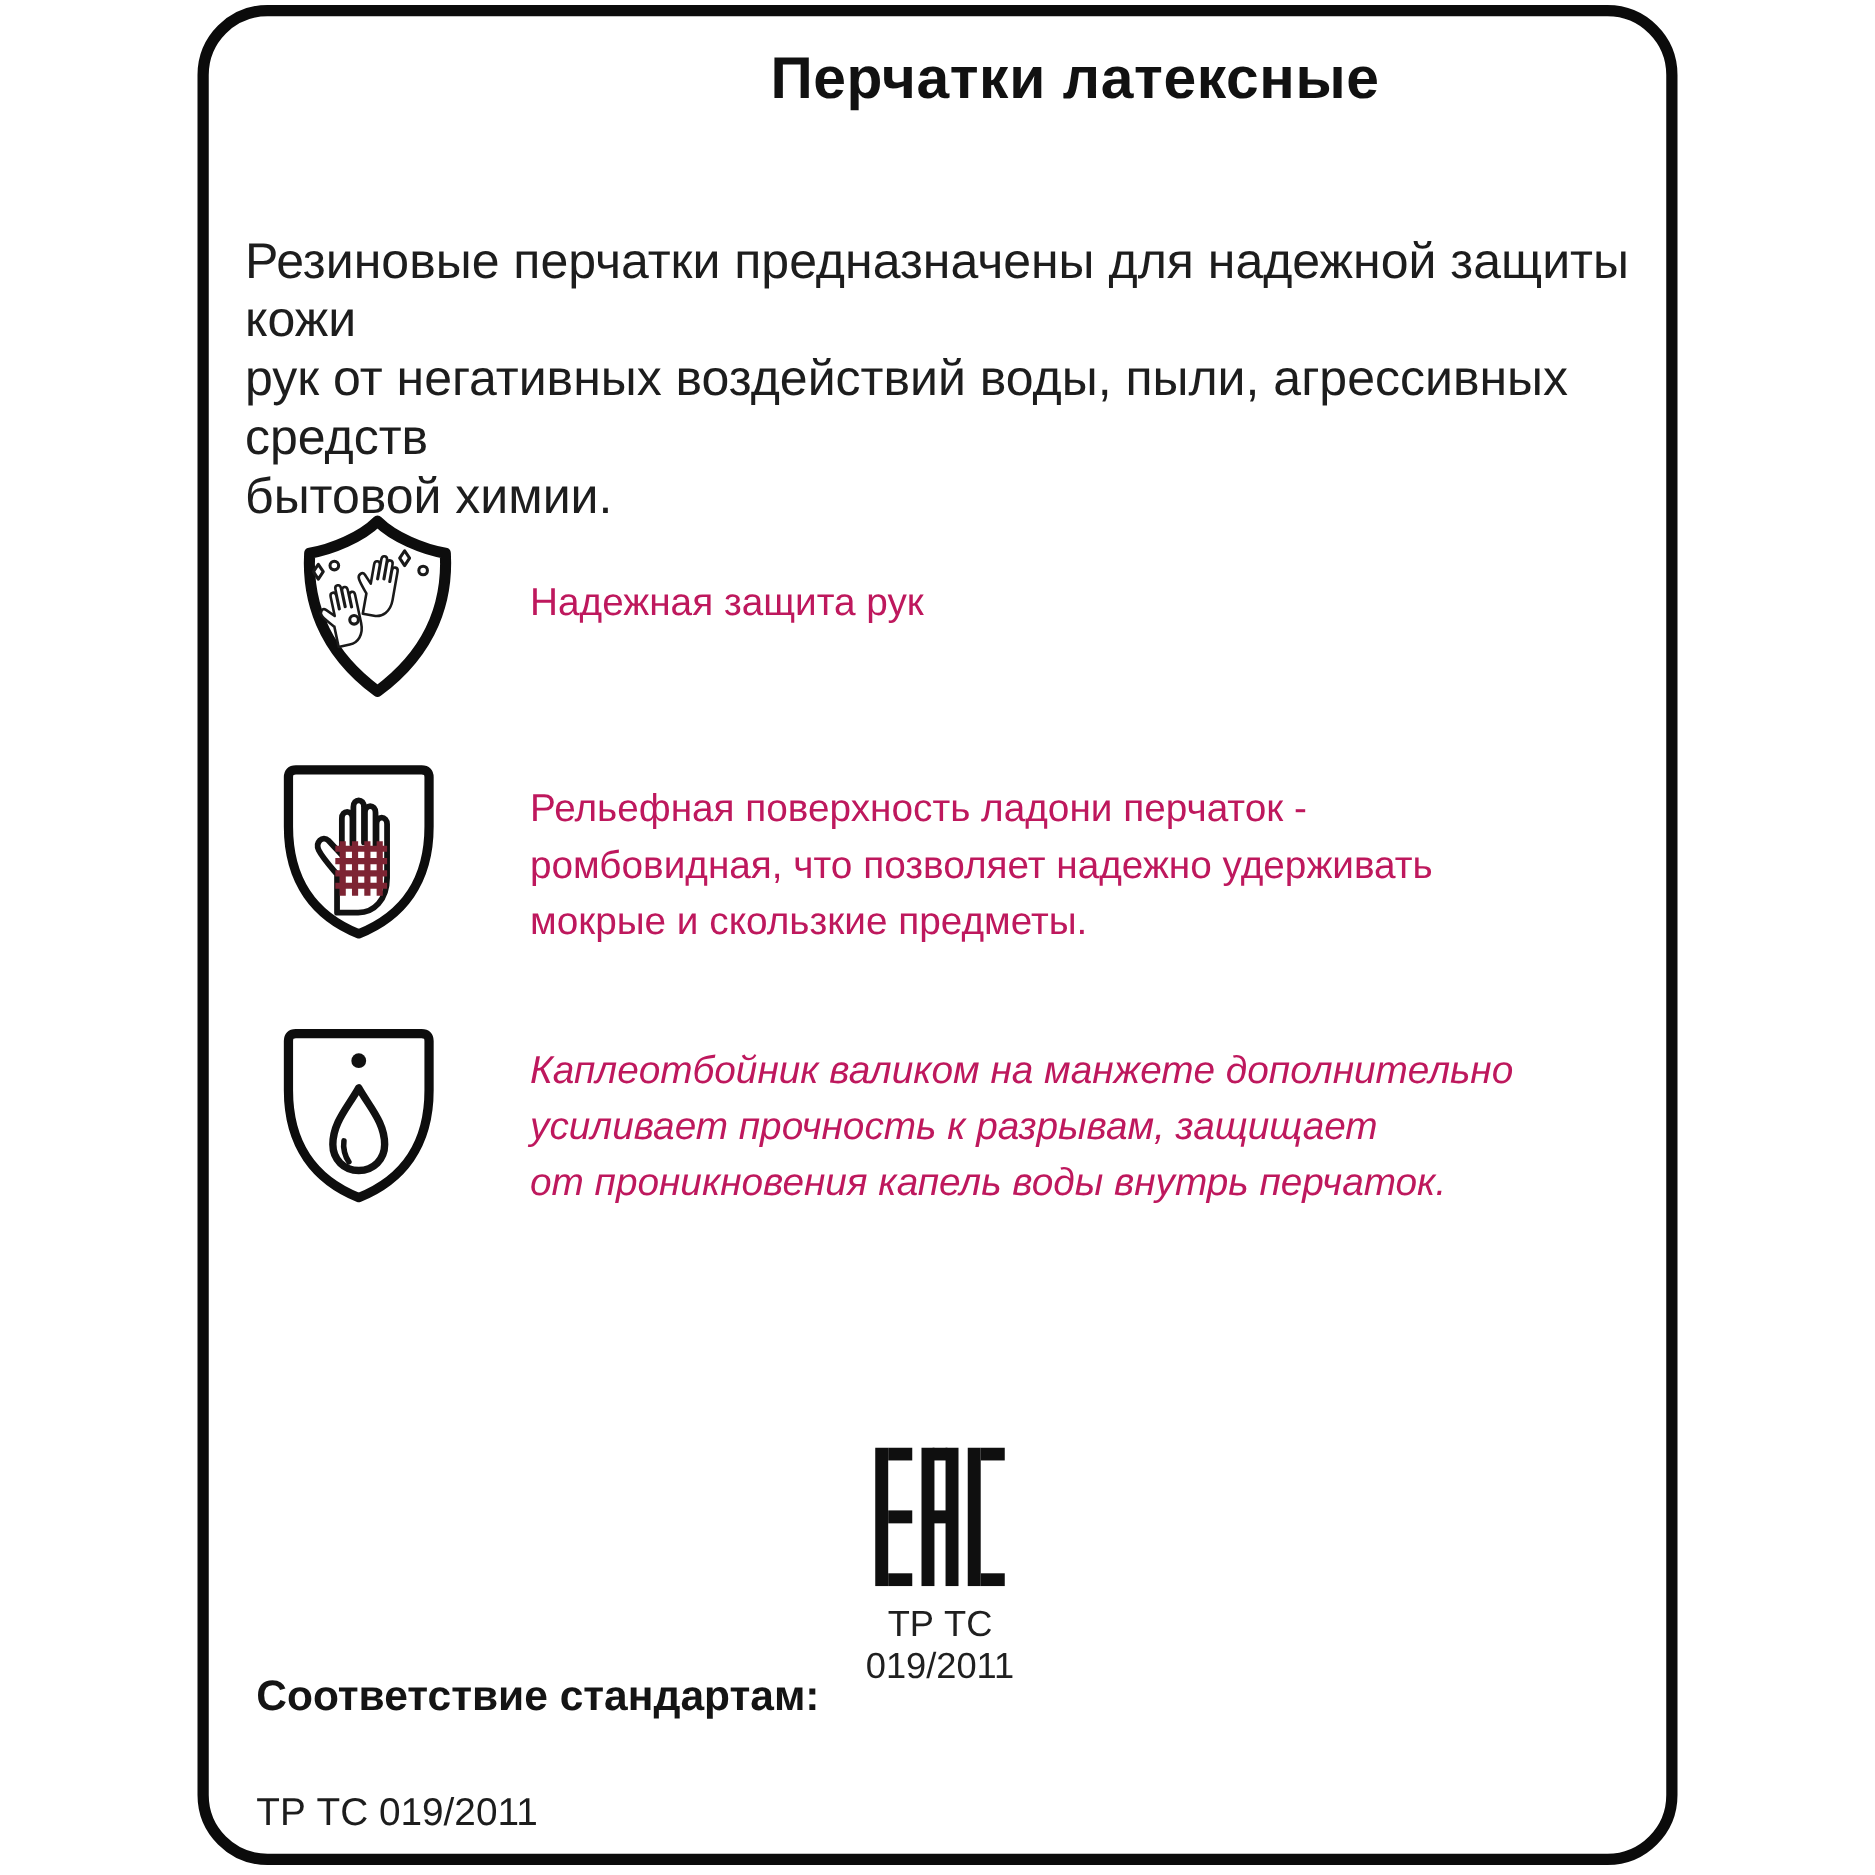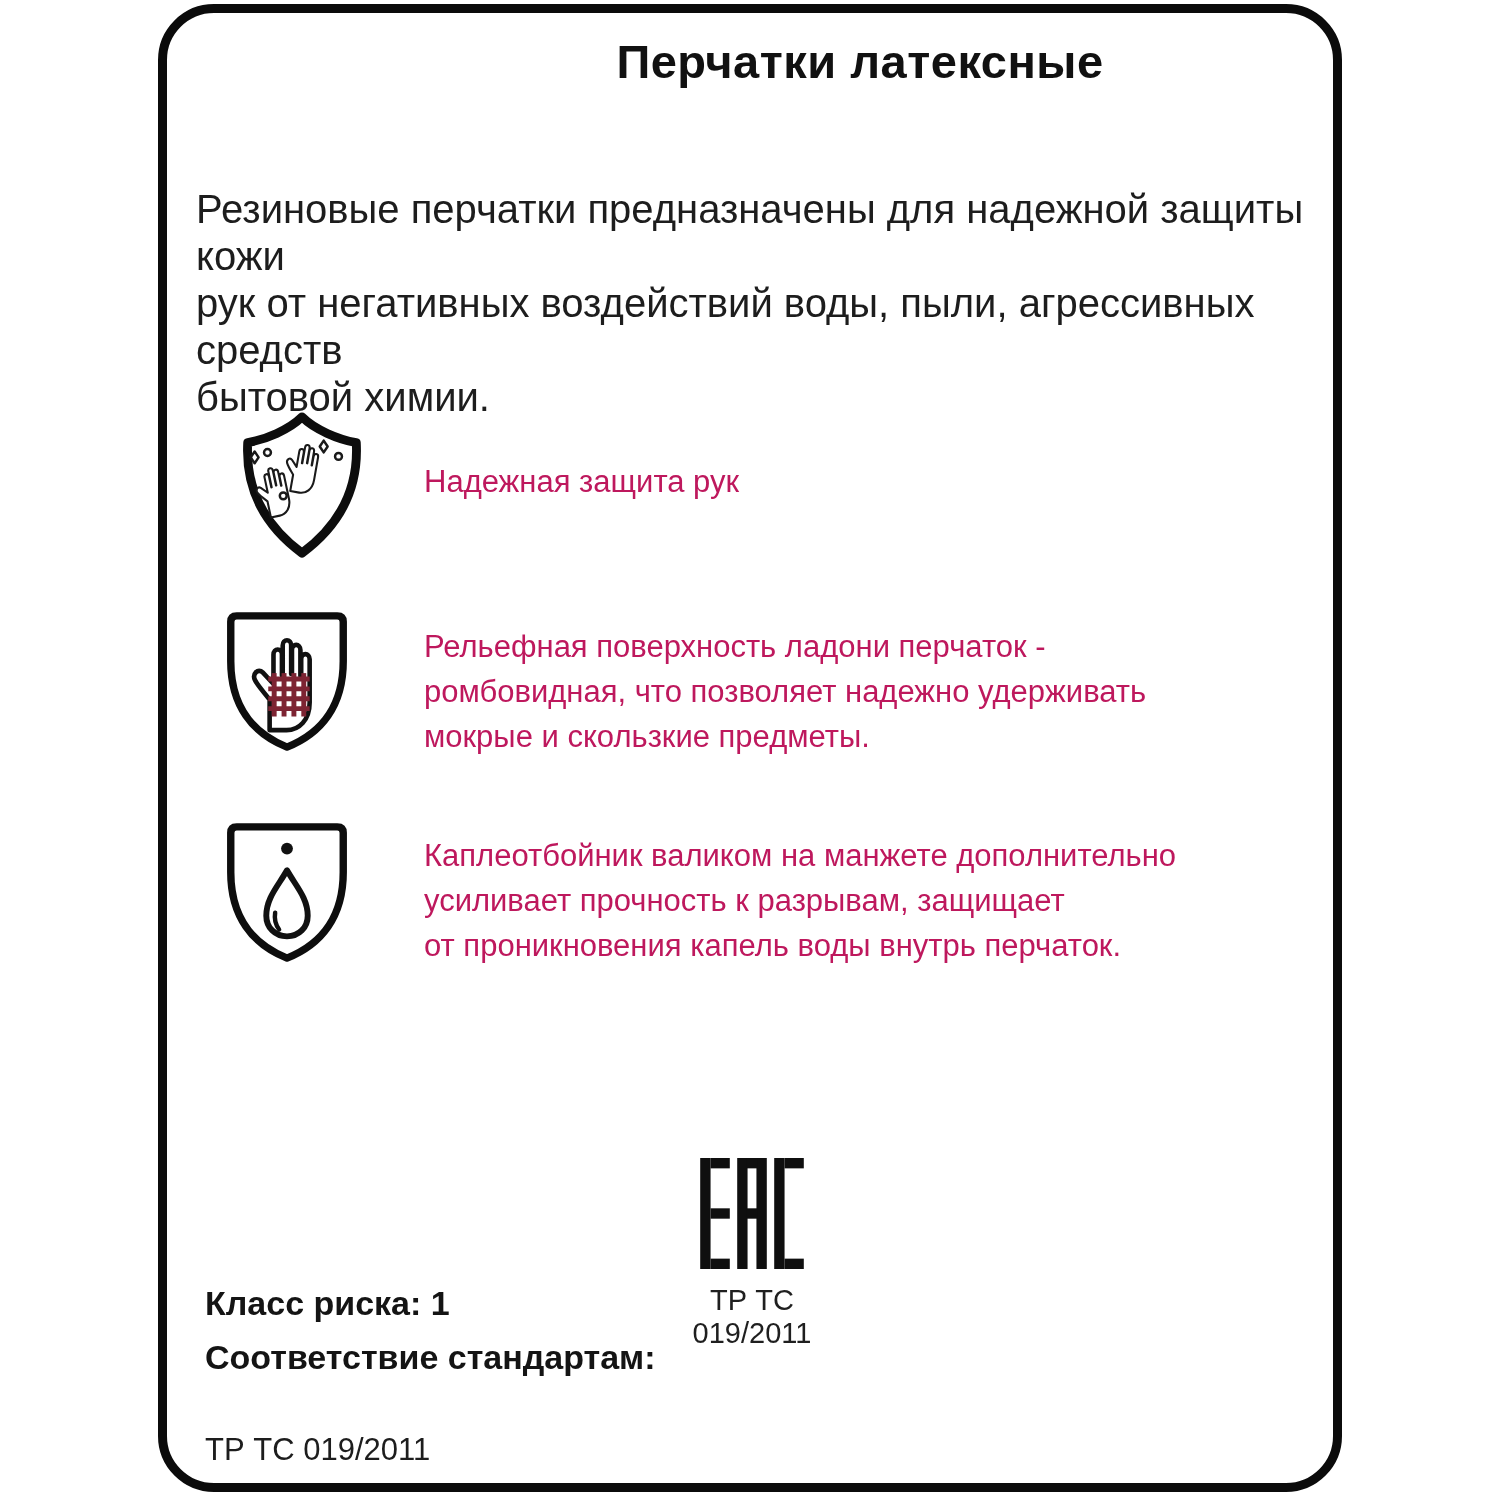--- a/index.html
+++ b/index.html
@@ -51,21 +51,21 @@
   .feature-text {
     position: absolute;
     left: 424px;
     font-size: 31px;
     line-height: 45px;
     color: #be185d;
     white-space: pre-line;
   }
   .ft-1 { top: 459px; }
   .ft-2 { top: 582px; margin-top: 42px; }
-  .ft-3 { top: 833px; }
+  .ft-3 { top: 833px; font-style: italic; }
   .eac-logo { position: absolute; left: 700px; top: 1158px; }
   .eac-regulation {
     position: absolute;
     left: 652px;
     top: 1284px;
     width: 200px;
     text-align: center;
     font-size: 29px;
     color: #1f1f1f;
   }
@@ -170,17 +170,16 @@
       <rect x="62" y="0" width="16" height="14"></rect>
       <rect x="62" y="68" width="16" height="14"></rect>
 
       <rect x="100" y="0" width="14" height="150"></rect>
       <rect x="114" y="0" width="26" height="14"></rect>
       <rect x="114" y="136" width="26" height="14"></rect>
     </g>
   </svg>
   <div class="eac-regulation">ТР ТС 019/2011</div>
 
-  <div class="risk-class">Класс риска: 1</div>
   <div class="standards-heading">Соответствие стандартам:</div>
   <div class="standard-1">ТР ТС 019/2011</div>
 
 </div>
 
 </body></html>

